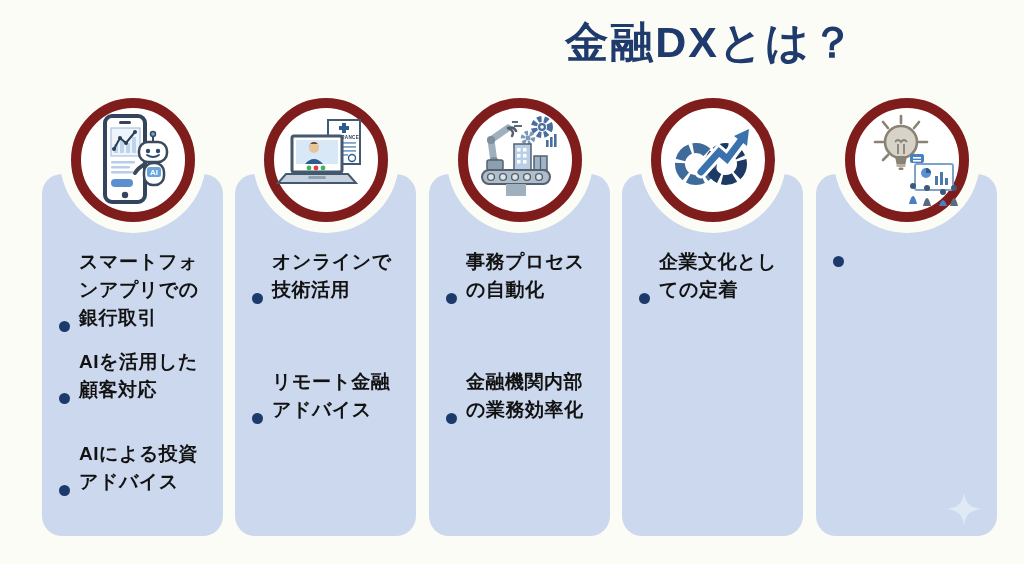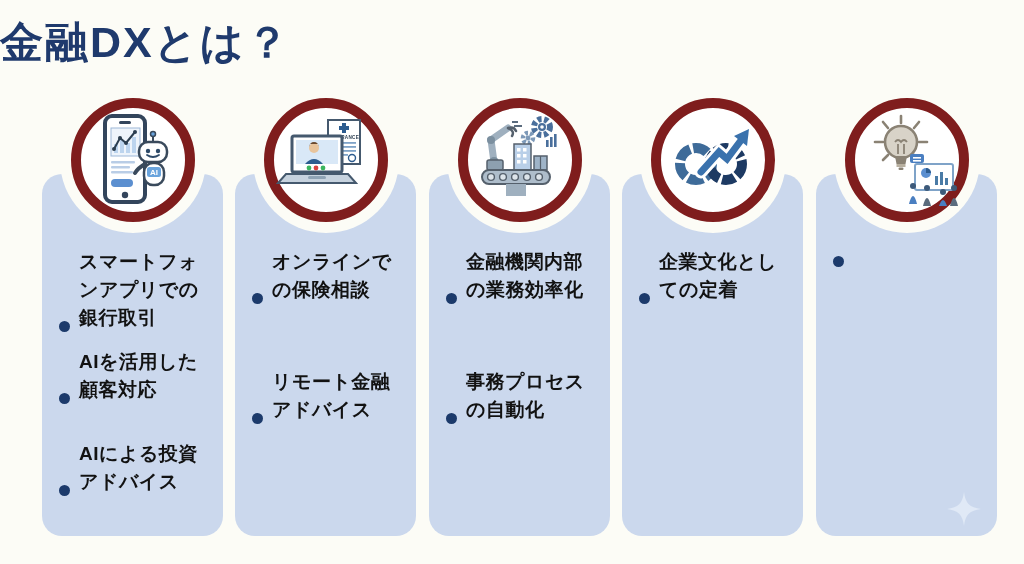--- a/index.html
+++ b/index.html
@@ -3,21 +3,21 @@
 <meta charset="utf-8">
 <style>
   html,body{margin:0;padding:0;}
   body{
     width:1024px;height:564px;overflow:hidden;position:relative;
     background:#fcfcf6;
     font-family:"Liberation Sans","DejaVu Sans",sans-serif;
   }
   .page-title{
     position:absolute;top:14px;left:0;width:856px;
-    text-align:left;font-size:43px;font-weight:800;
+    text-align:right;font-size:43px;font-weight:800;
     color:#1f3a6d;letter-spacing:2px;margin:0;
   }
   .col{position:absolute;top:0;width:181px;height:564px;}
   .col1{left:42px}.col2{left:235px}.col3{left:429px}.col4{left:622px}.col5{left:816px}
   .card{
     position:absolute;top:174px;left:0;width:181px;height:362px;
     background:#cbd8ed;border-radius:20px;
   }
   .icon-circle{
     position:absolute;top:98px;left:50%;transform:translateX(-50%);
@@ -127,21 +127,21 @@
       <circle cx="40" cy="58" r="2.4" fill="#d94040"></circle>
       <circle cx="47" cy="58" r="2.4" fill="#3cb55e"></circle>
       <path d="M10,64 h62 l8,9 h-78 z" fill="#c6d2de" stroke="#45596e" stroke-width="2"></path>
       <rect x="32" y="66" width="18" height="3" rx="1.5" fill="#8fa3b5"></rect>
     </svg>
   </div>
   <ul class="blist gap-b">
     <li>
         <span class="dot"></span>
         <span class="item-text">オンラインで
-の保険相談</span>
+技術活用</span>
       </li>
     <li>
         <span class="dot"></span>
         <span class="item-text">リモート金融
 アドバイス</span>
       </li>
   </ul>
 </div>
 
 <div class="col col3">
@@ -177,27 +177,27 @@
       <circle cx="33" cy="67" r="3.4" fill="#dde4ea" stroke="#55606c" stroke-width="1.4"></circle>
       <circle cx="45" cy="67" r="3.4" fill="#dde4ea" stroke="#55606c" stroke-width="1.4"></circle>
       <circle cx="57" cy="67" r="3.4" fill="#dde4ea" stroke="#55606c" stroke-width="1.4"></circle>
       <circle cx="69" cy="67" r="3.4" fill="#dde4ea" stroke="#55606c" stroke-width="1.4"></circle>
       <rect x="36" y="74" width="20" height="12" fill="#9fb0bf"></rect>
     </svg>
   </div>
   <ul class="blist gap-b">
     <li>
         <span class="dot"></span>
+        <span class="item-text">事務プロセス
+の自動化</span>
+      </li>
+    <li>
+        <span class="dot"></span>
         <span class="item-text">金融機関内部
 の業務効率化</span>
-      </li>
-    <li>
-        <span class="dot"></span>
-        <span class="item-text">事務プロセス
-の自動化</span>
       </li>
   </ul>
 </div>
 
 <div class="col col4">
   <div class="card"></div>
   <div class="icon-circle">
     <svg width="100" height="100" viewBox="0 0 100 100">
       <circle cx="33" cy="54" r="16" fill="none" stroke="#3e6b99" stroke-width="10" stroke-dasharray="15 3"></circle>
       <circle cx="63" cy="54" r="16" fill="none" stroke="#1d3a63" stroke-width="10" stroke-dasharray="13 3"></circle>

